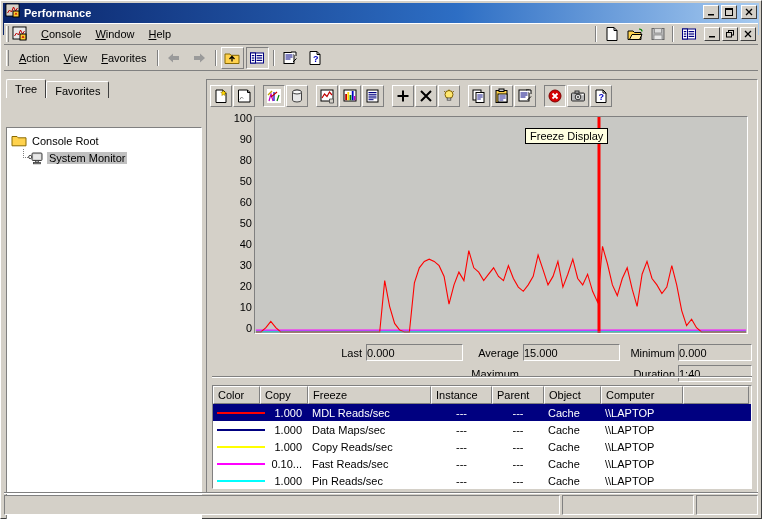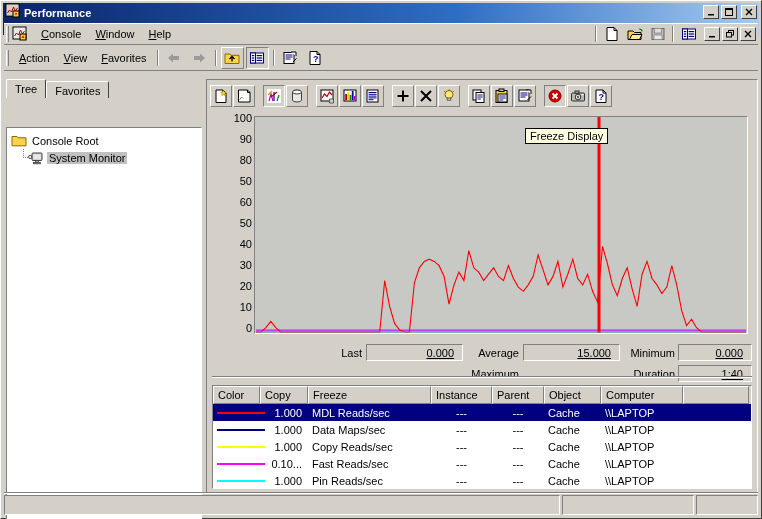--- a/index.html
+++ b/index.html
@@ -219,23 +219,22 @@
   .stats { position: absolute; left: 0; top: 232px; width: 540px; height: 44px; }
   .stat-label {
     position: absolute; font-size: 11px; color: #000; text-align: right;
   }
   .stat-box {
     position: absolute; height: 17px;
     background: #d4d0c8;
     border-top: 1px solid #808080; border-left: 1px solid #808080;
     border-right: 1px solid #ffffff; border-bottom: 1px solid #ffffff;
     font-size: 11px; color: #000;
-    text-align: right; padding: 2px 8px 0 0;
+    padding: 2px 8px 0 0;
     line-height: 12px;
-    text-decoration: underline;
   }
 
   
   .listview {
     position: absolute; left: 5px; top: 305px; width: 540px; height: 104px;
     background: #ffffff;
     border-top: 1px solid #808080; border-left: 1px solid #808080;
     border-right: 1px solid #ffffff; border-bottom: 1px solid #ffffff;
     overflow: hidden;
   }

